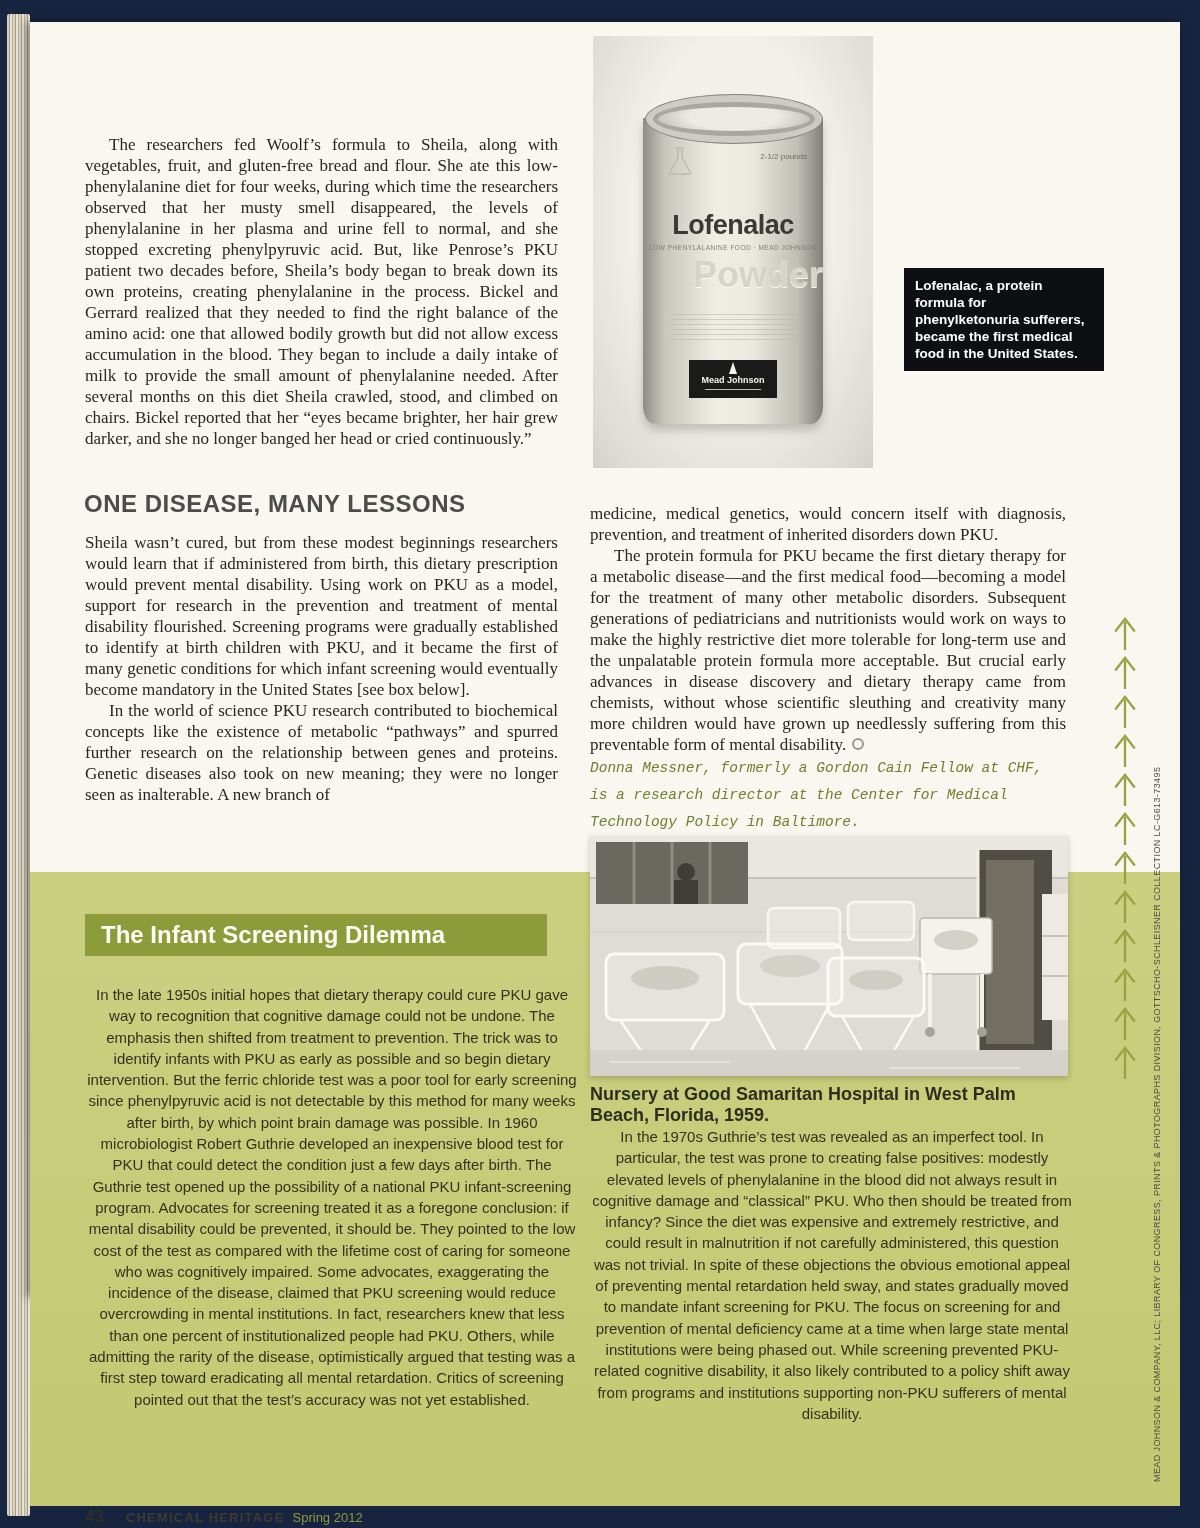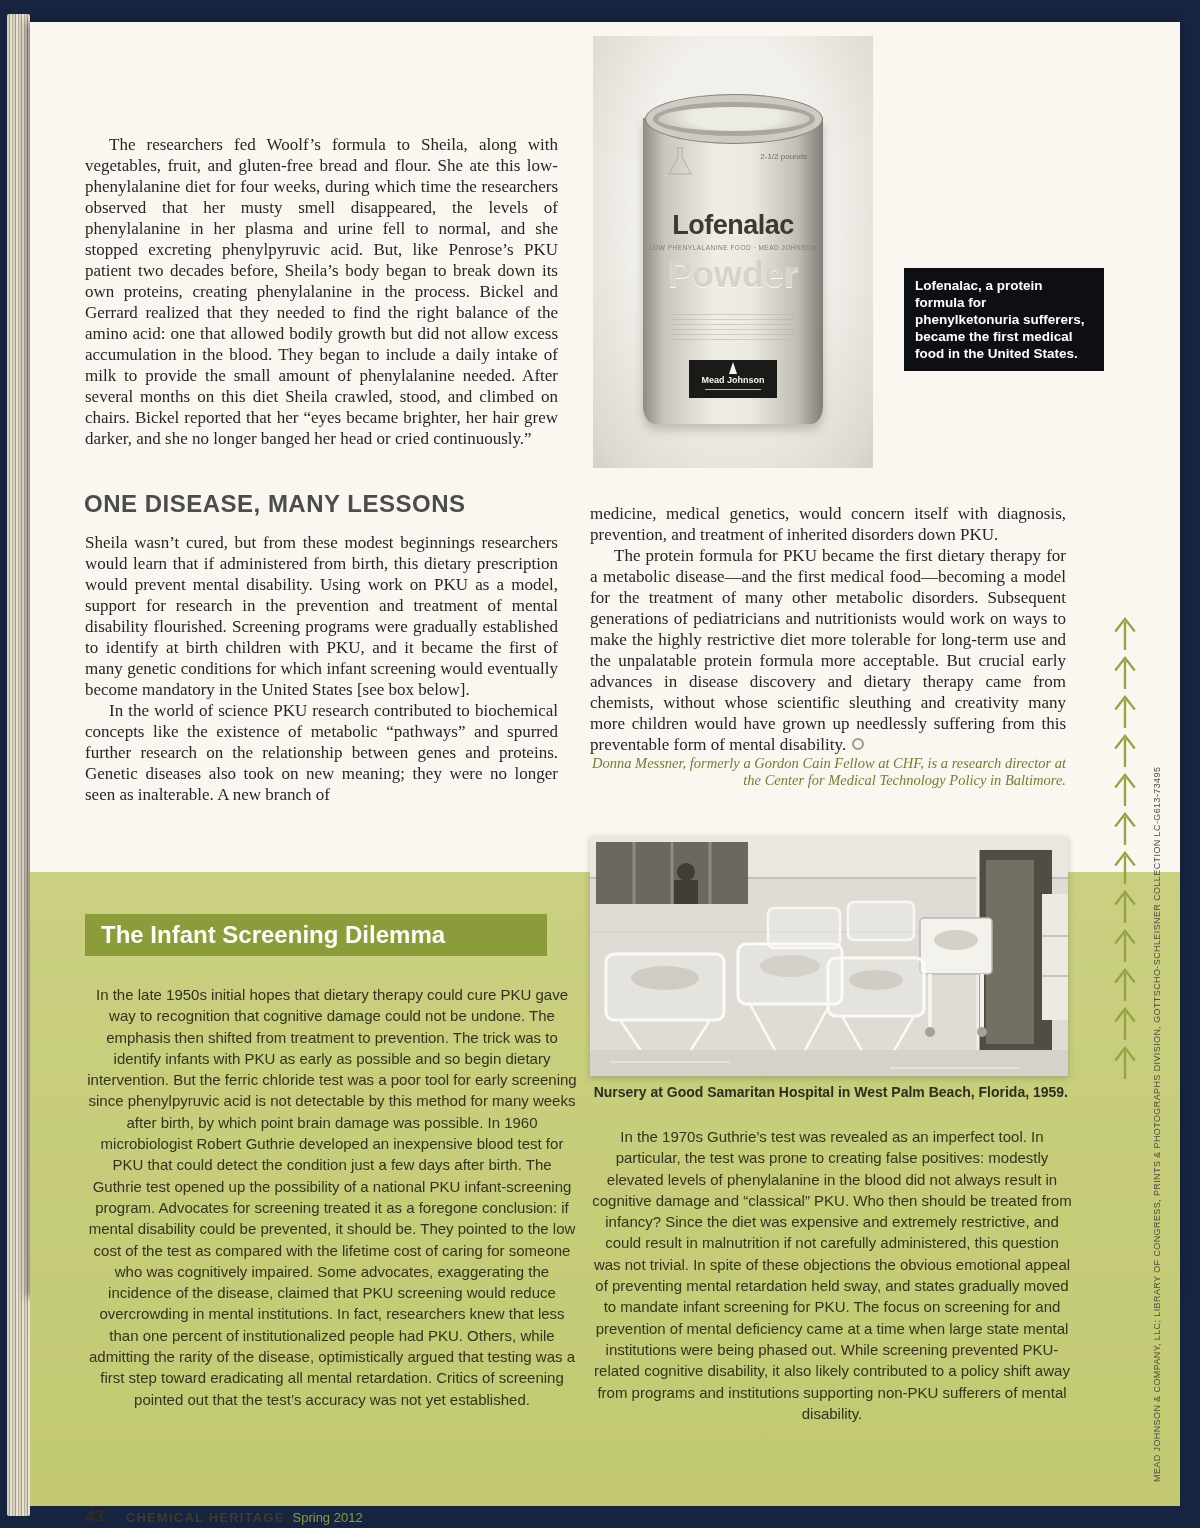--- a/index.html
+++ b/index.html
@@ -33,22 +33,22 @@
   .serif p{margin:0;}
   .serif p.indent{text-indent:24px;}
   .p1-block{position:absolute;left:55px;top:112px;width:473px;}
   .heading1{
     position:absolute;left:54px;top:468px;
     font-size:24px;font-weight:700;color:#4c4c4c;letter-spacing:.5px;
   }
   .col1-lower{position:absolute;left:55px;top:510px;width:473px;}
   .col2-top{position:absolute;left:560px;top:481px;width:476px;}
   .author-note{
-    margin-top:7px;font-style:italic;font-size:14.5px;line-height:17px;
-    color:#6f8030;text-align:right;font-family:Liberation Serif, serif;
+    margin-top:7px;font-style:italic;font-size:14.5px;line-height:27px;
+    color:#6f8030;text-align:left;font-family:Liberation Mono, monospace;
   }
   .endmark{
     display:inline-block;width:8px;height:8px;border:2px solid #9a9890;
     border-radius:50%;margin-left:6px;vertical-align:baseline;
   }
   
   .can-photo{
     position:absolute;left:563px;top:14px;width:280px;height:432px;
     background:radial-gradient(ellipse at 50% 42%,#f2f0ea 50%,#dcdad2 90%,#d2d0c8);
   }
@@ -70,21 +70,21 @@
   .flask-icon{position:absolute;top:28px;left:22px;opacity:.7;}
   .can-brand{
     position:absolute;top:92px;left:0;width:100%;text-align:center;
     font-size:27px;font-weight:700;color:#3b3935;letter-spacing:-.5px;
   }
   .can-sub{
     position:absolute;top:126px;left:0;width:100%;text-align:center;
     font-size:6.5px;letter-spacing:.5px;color:#7f7d75;
   }
   .can-powder{
-    position:absolute;top:136px;left:0;width:100%;text-align:center;
+    position:absolute;top:136px;left:0;width:100%;text-align:right;
     font-size:36px;font-weight:700;color:#d6d3c8;text-shadow:0 1px 0 #fbfaf4;
   }
   .can-finelines{
     position:absolute;top:196px;left:28px;width:124px;height:26px;
     background:repeating-linear-gradient(#b6b3aa 0 1px,transparent 1px 5px);
     opacity:.55;
   }
   .can-badge{
     position:absolute;bottom:26px;left:50%;transform:translateX(-50%);
     width:88px;height:38px;background:#1a1a18;color:#f4f3ee;
@@ -106,22 +106,22 @@
     line-height:42px;padding-left:16px;box-sizing:border-box;
   }
   .sidebar-text{
     font-size:15px;line-height:21.3px;color:#33331f;text-align:center;
   }
   .sidebar-col1{position:absolute;left:57px;top:962px;width:490px;}
   .sidebar-col2{position:absolute;left:560px;top:1104px;width:484px;}
   .nursery{position:absolute;left:560px;top:814px;width:478px;height:240px;
     box-shadow:0 2px 6px rgba(40,40,20,.25);}
   .nursery-caption{
-    position:absolute;left:560px;top:1062px;width:478px;text-align:right;
-    font-size:14px;font-weight:700;color:#2e2e20;
+    position:absolute;left:560px;top:1062px;width:478px;text-align:left;
+    font-size:18px;font-weight:700;color:#2e2e20;
   }
   
   .arrows{
     position:absolute;left:1078px;top:592px;width:34px;height:472px;
     display:flex;flex-direction:column;align-items:center;gap:2px;
   }
   .vcredit{
     position:absolute;left:1122px;top:660px;height:800px;
     writing-mode:vertical-rl;transform:rotate(180deg);
     font-size:9px;letter-spacing:.4px;color:#4c4b45;white-space:nowrap;

